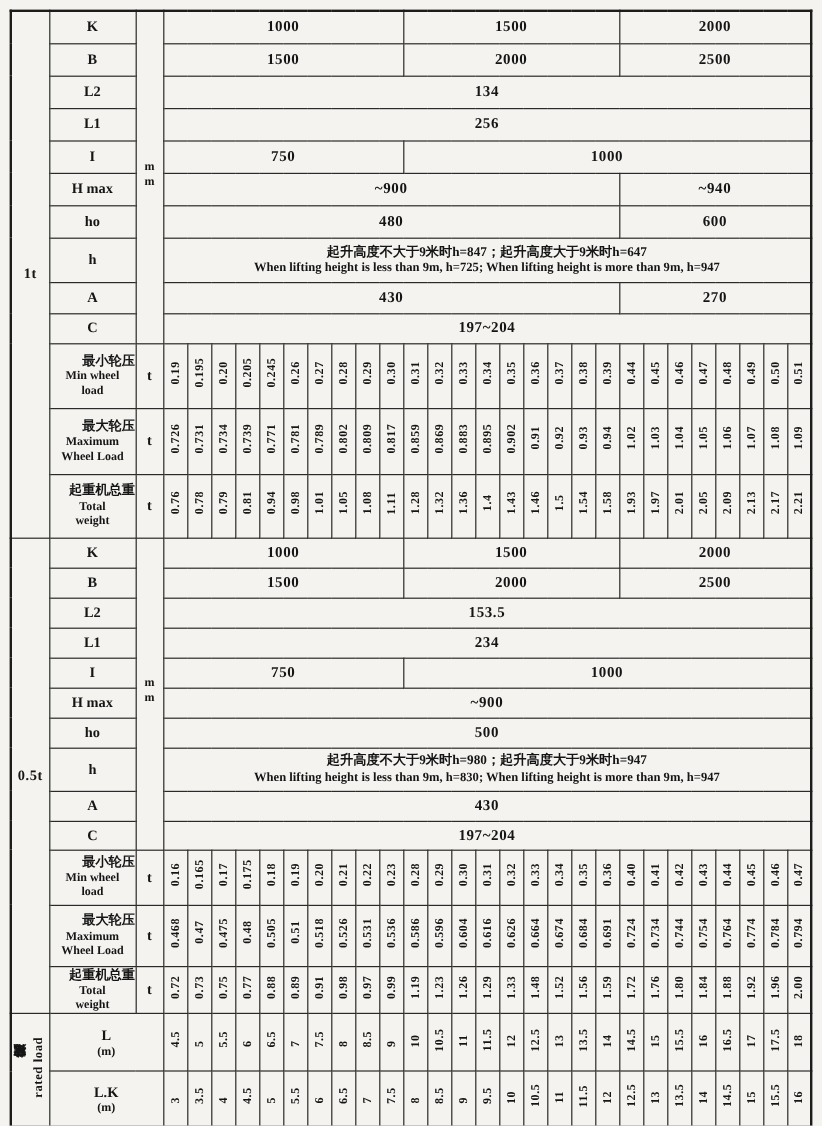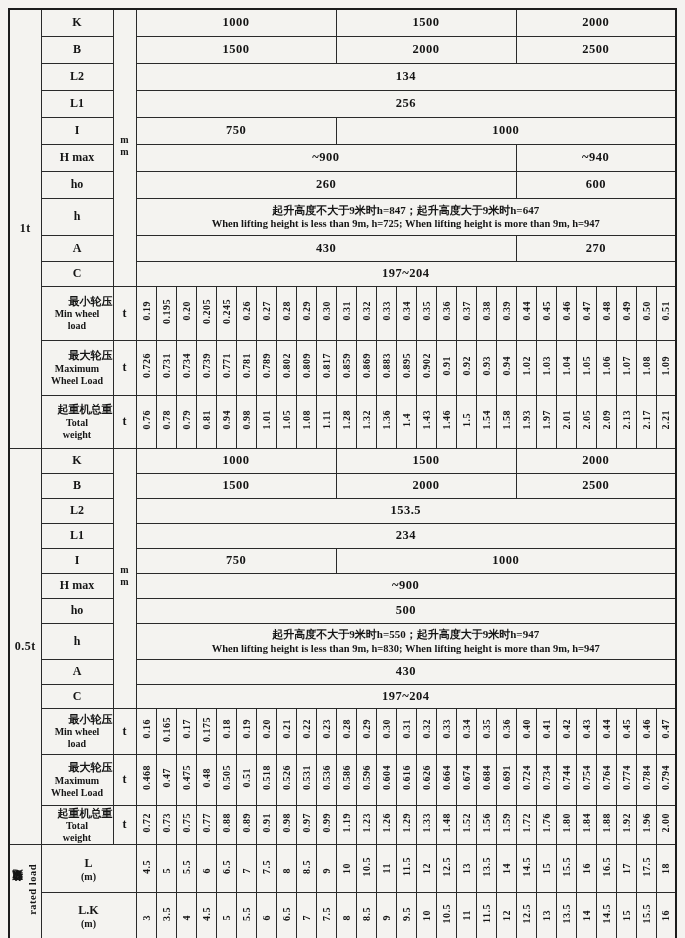--- a/index.html
+++ b/index.html
@@ -126,21 +126,21 @@
           <td class="dimval" colspan="10">750</td>
           <td class="dimval" colspan="17">1000</td>
         </tr>
         <tr style="height: 27px;">
           <td class="param">H max</td>
           <td class="dimval" colspan="19">~900</td>
           <td class="dimval" colspan="8">~940</td>
         </tr>
         <tr style="height: 27px;">
           <td class="param">ho</td>
-          <td class="dimval" colspan="19">260</td>
+          <td class="dimval" colspan="19">480</td>
           <td class="dimval" colspan="8">600</td>
         </tr>
         <tr style="height: 37px;">
           <td class="param">h</td>
           <td class="dimval" colspan="27">
             <div class="cnline">起升高度不大于9米时h=847；起升高度大于9米时h=647</div>
             <div class="enline">When lifting height is less than 9m, h=725; When lifting height is more than 9m, h=947</div>
           </td>
         </tr>
         <tr style="height: 26px;">
@@ -288,21 +288,21 @@
           <td class="param">H max</td>
           <td class="dimval" colspan="27">~900</td>
         </tr>
         <tr style="height: 25px;">
           <td class="param">ho</td>
           <td class="dimval" colspan="27">500</td>
         </tr>
         <tr style="height: 36px;">
           <td class="param">h</td>
           <td class="dimval" colspan="27">
-            <div class="cnline">起升高度不大于9米时h=550；起升高度大于9米时h=947</div>
+            <div class="cnline">起升高度不大于9米时h=980；起升高度大于9米时h=947</div>
             <div class="enline">When lifting height is less than 9m, h=830; When lifting height is more than 9m, h=947</div>
           </td>
         </tr>
         <tr style="height: 25px;">
           <td class="param">A</td>
           <td class="dimval" colspan="27">430</td>
         </tr>
         <tr style="height: 24px;">
           <td class="param">C</td>
           <td class="dimval" colspan="27">197~204</td>

